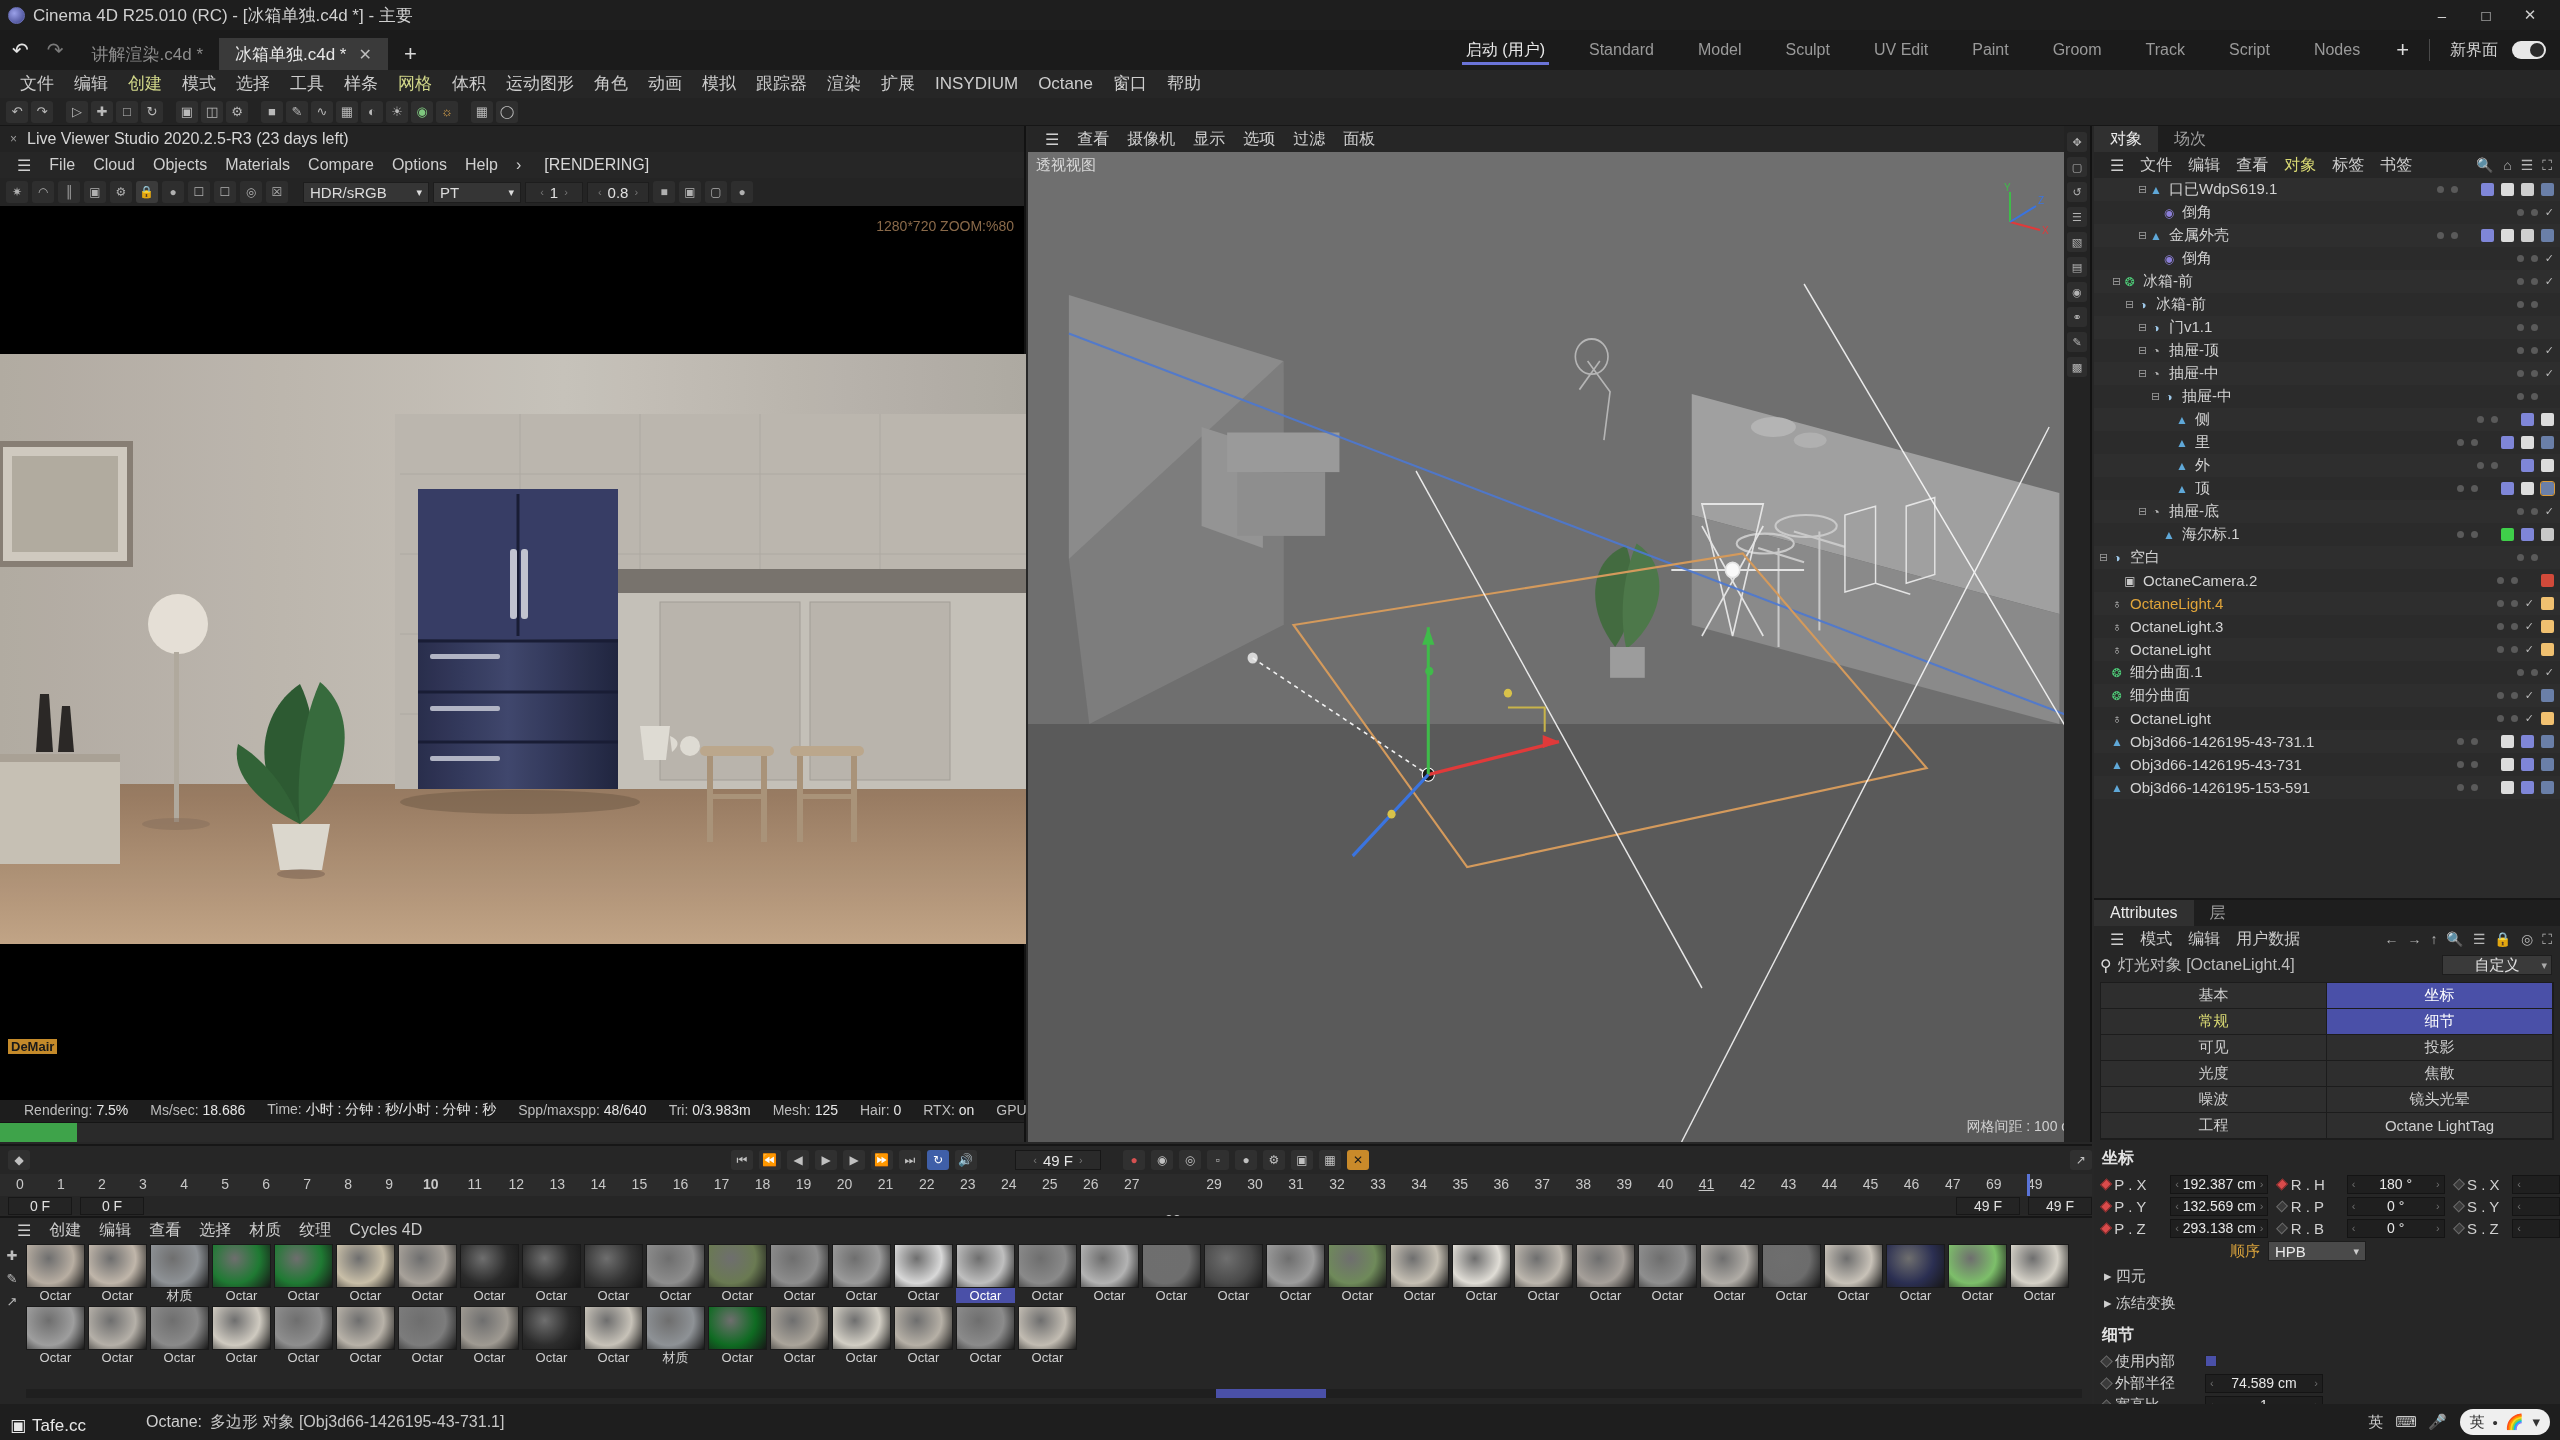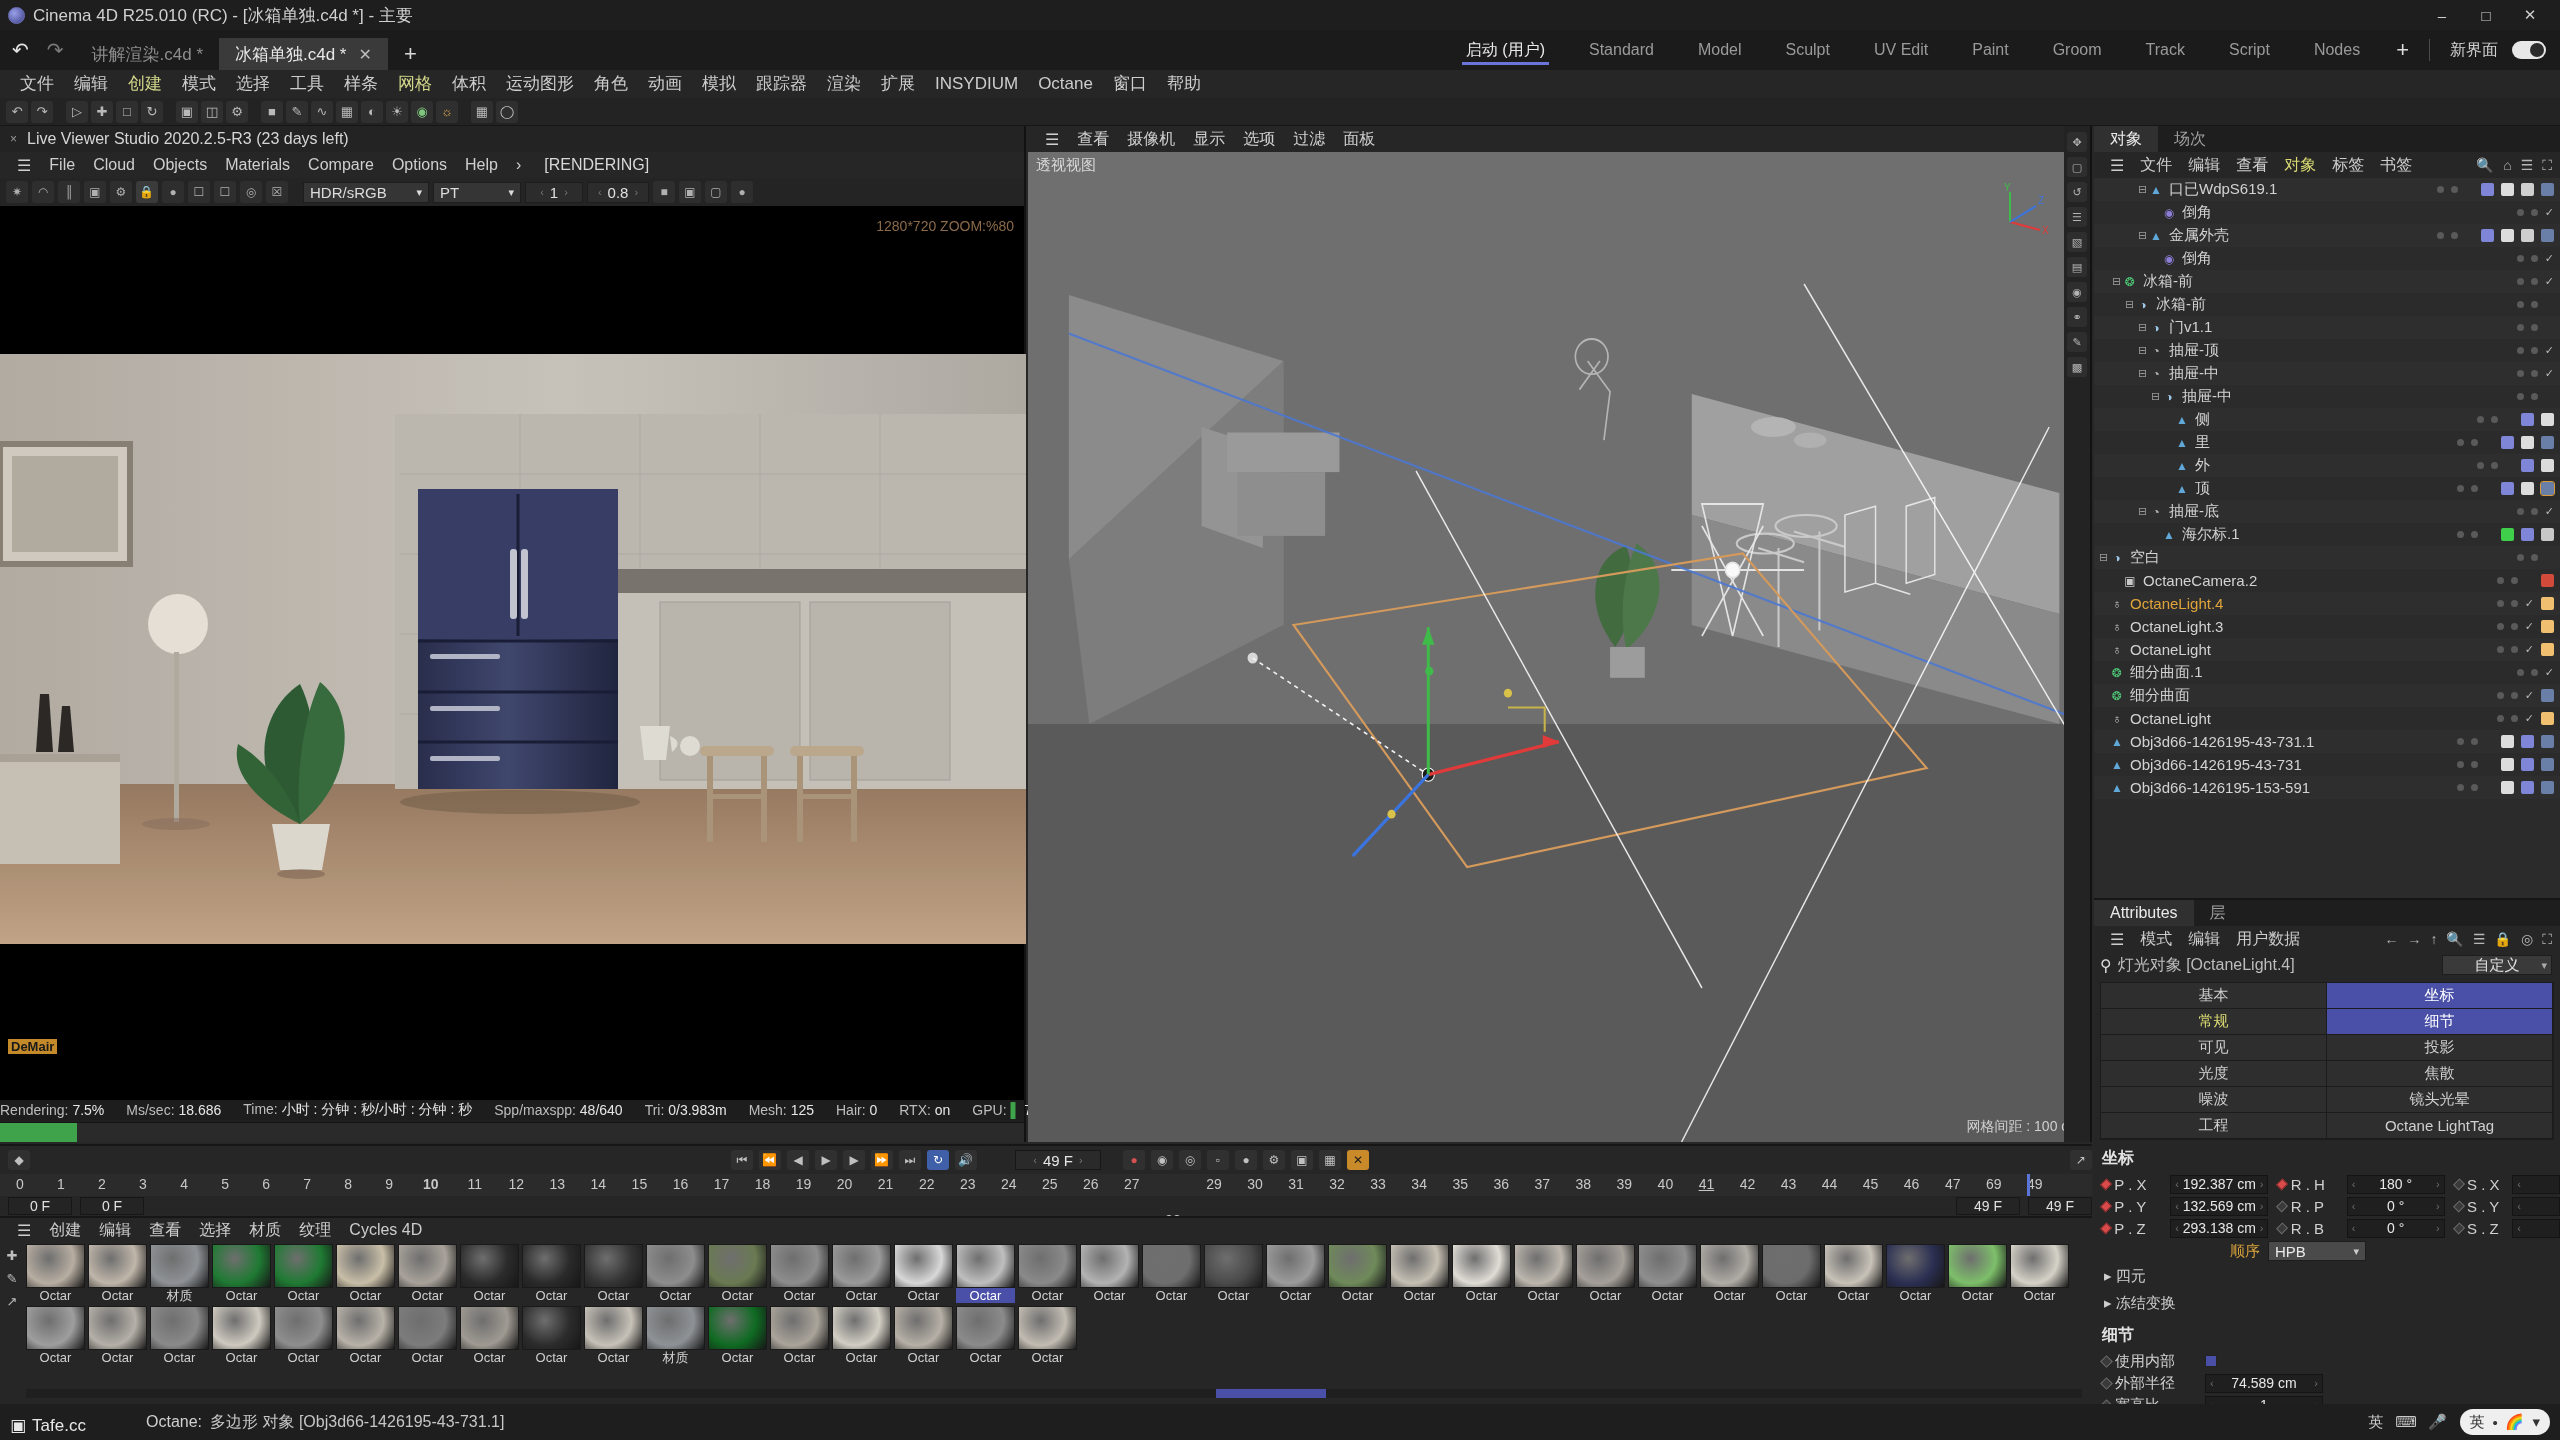--- a/index.html
+++ b/index.html
@@ -81,21 +81,21 @@
   .lvb.lock { color:#e0e0e0; background:#3b3b3b; }
   .lv-sel { height:21px; background:#353535; border:1px solid #1d1d1d; display:flex;
     align-items:center; padding:0 6px; font-size:15px; color:#dcdcdc; gap:8px; }
   .lv-num { height:21px; background:#2c2c2c; border:1px solid #1d1d1d; display:flex;
     align-items:center; justify-content:center; font-size:15px; color:#e0e0e0;
     padding:0 6px; gap:6px; }
   .lv-canvas { position:absolute; left:0; right:0; top:80px; bottom:42px; background:#000; }
   .render-img { position:absolute; left:0; top:148px; width:1026px; height:590px; }
   .zoom-label { position:absolute; right:10px; top:12px; font-size:14px; color:#8a6a4a; }
   .lv-status { position:absolute; left:0; right:0; bottom:22px; height:20px;
-    display:flex; align-items:center; gap:22px; padding-left:0; font-size:14px;
+    display:flex; align-items:center; gap:22px; padding-left:24px; font-size:14px;
     color:#d8d8d8; background:#1d1d1d; white-space:nowrap; }
   .lv-status .lbl { color:#bdbdbd; }
   .lv-status .val { color:#e6e6e6; }
   .lv-progress { position:absolute; left:0; right:0; bottom:0; height:20px;
     background:#2a2a2a; border-top:1px solid #151515; }
   .lv-progress .bar { height:100%; background:#3ea34a; }
   .badge-demo { position:absolute; left:8px; bottom:46px; font-size:13px; color:#ddd; }
   .badge-demo b { background:#c48a2a; color:#1a1a1a; padding:0 3px; }
 
   

